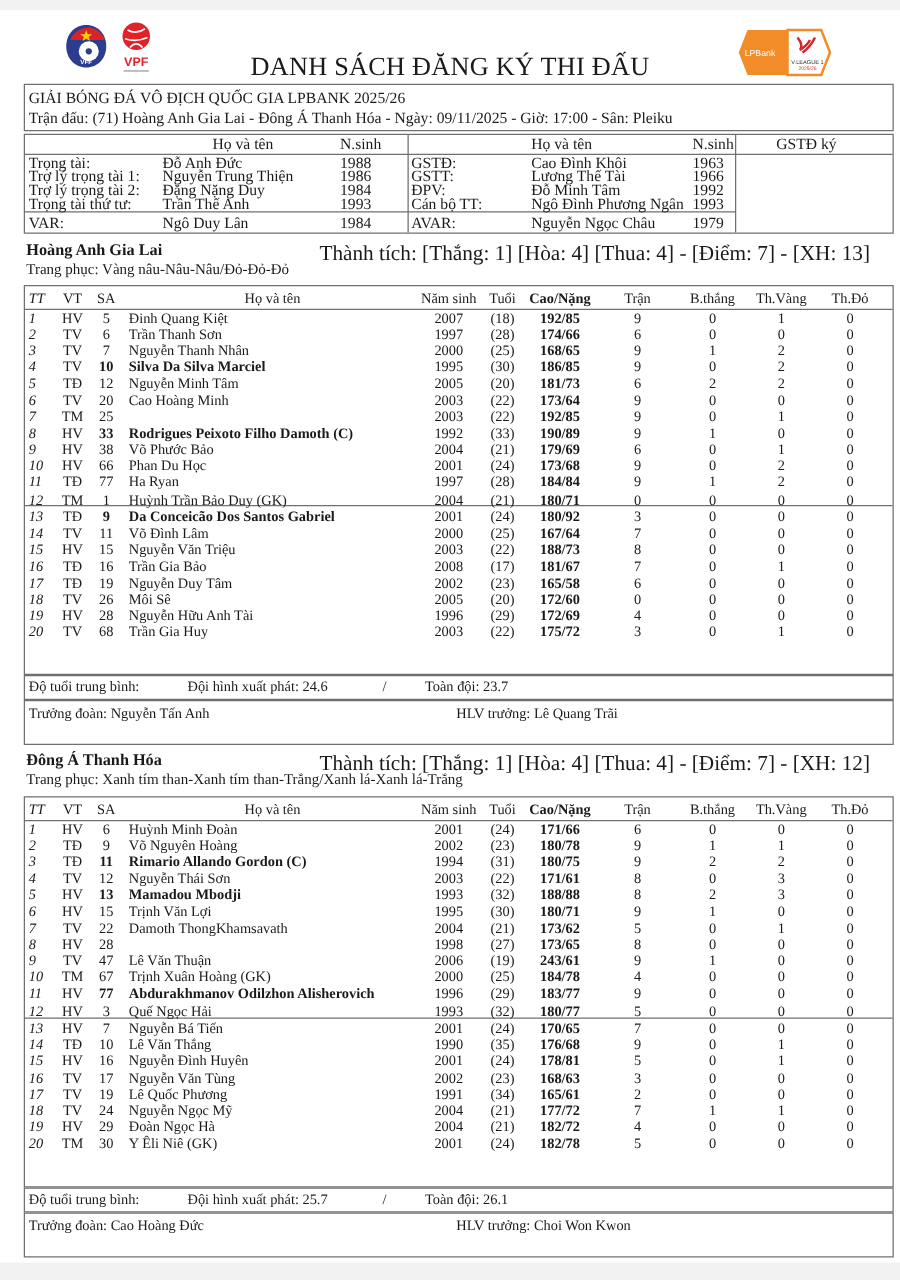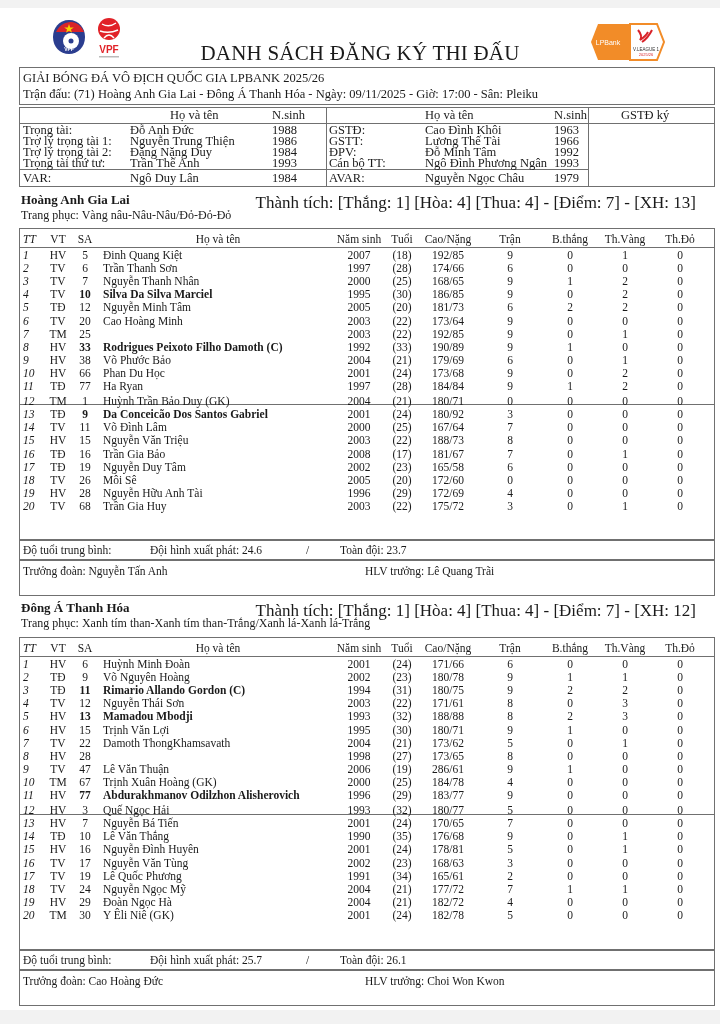--- a/index.html
+++ b/index.html
@@ -31,21 +31,21 @@
 
     .squad-box { left: 19px; width: 696px; }
     .sq-header, .sq-row { position: absolute; left: 0; width: 694px; height: 14px; line-height: 14px; font-size: 11.5px; white-space: nowrap; }
     .c { position: absolute; top: 0; }
     .c-tt { left: 3px; width: 22px; text-align: left; font-style: italic; }
     .c-vt { left: 25px; width: 26px; text-align: center; }
     .c-sa { left: 52px; width: 26px; text-align: center; }
     .c-name { left: 83px; width: 230px; text-align: left; }
     .c-year { left: 313px; width: 52px; text-align: center; }
     .c-age { left: 366px; width: 32px; text-align: center; }
-    .c-hw { left: 398px; width: 60px; text-align: center; }
+    .c-hw { left: 398px; width: 60px; text-align: center; font-weight: bold; }
     .c-apps { left: 470px; width: 40px; text-align: center; }
     .c-goals { left: 520px; width: 60px; text-align: center; }
     .c-yellow { left: 575px; width: 60px; text-align: center; }
     .c-red { left: 630px; width: 60px; text-align: center; }
     .sq-header .c-name { text-align: center; }
     .bold { font-weight: bold; }
 
     .avg-box { left: 19px; width: 696px; height: 20px; font-size: 11.5px; line-height: 18px; }
     .mgr-box { left: 19px; width: 696px; height: 36px; font-size: 11.5px; line-height: 16px; }
     .abs { position: absolute; white-space: nowrap; }
@@ -565,21 +565,21 @@
         <span class="c c-yellow">0</span>
         <span class="c c-red">0</span>
       </div>
       <div class="sq-row" style="top: 123.8px;">
         <span class="c c-tt">9</span>
         <span class="c c-vt">TV</span>
         <span class="c c-sa">47</span>
         <span class="c c-name">Lê Văn Thuận</span>
         <span class="c c-year">2006</span>
         <span class="c c-age">(19)</span>
-        <span class="c c-hw">286/61</span>
+        <span class="c c-hw">243/61</span>
         <span class="c c-apps">9</span>
         <span class="c c-goals">1</span>
         <span class="c c-yellow">0</span>
         <span class="c c-red">0</span>
       </div>
       <div class="sq-row" style="top: 136.9px;">
         <span class="c c-tt">10</span>
         <span class="c c-vt">TM</span>
         <span class="c c-sa">67</span>
         <span class="c c-name">Trịnh Xuân Hoàng (GK)</span>

